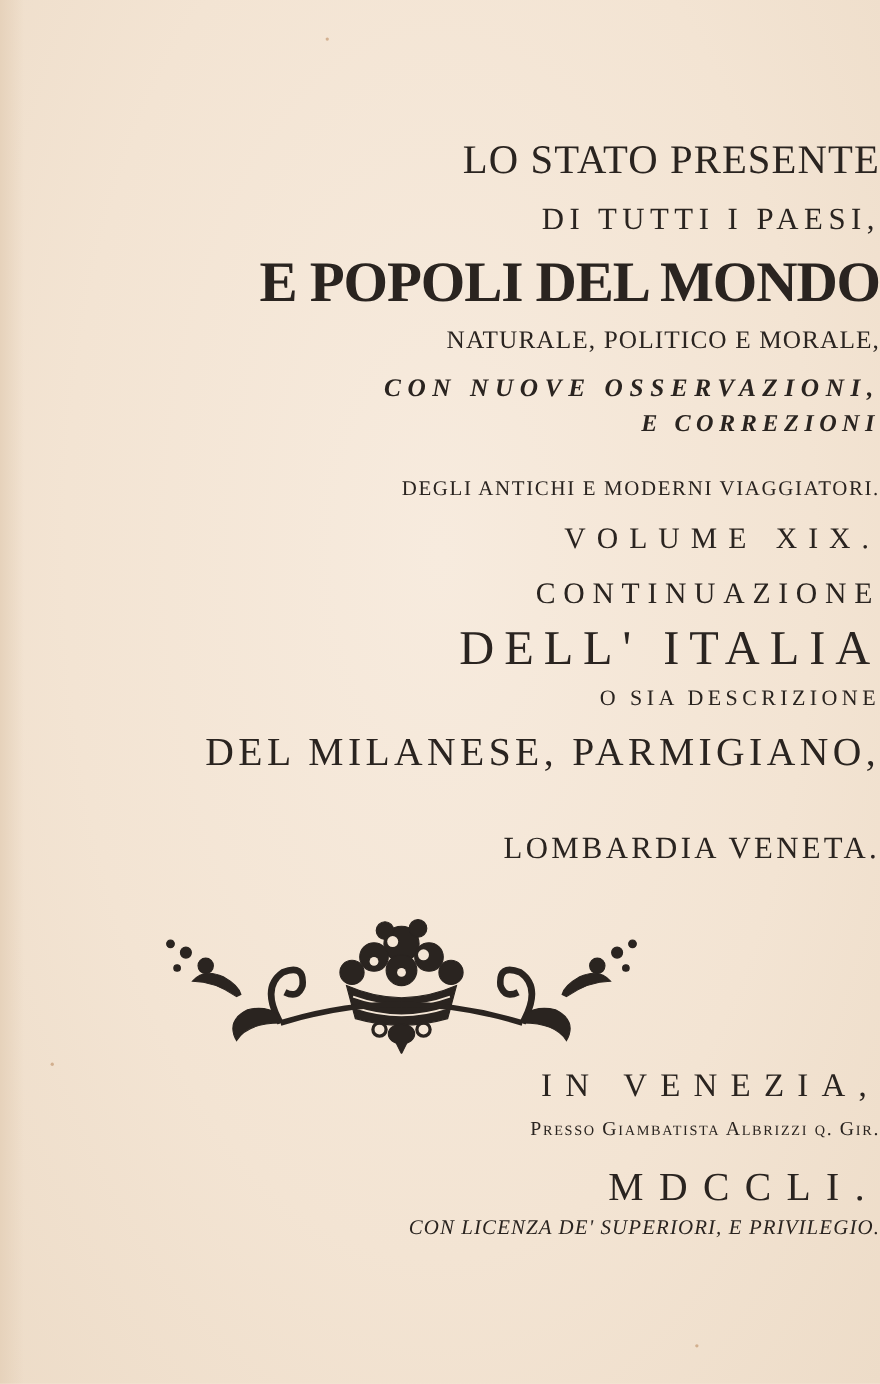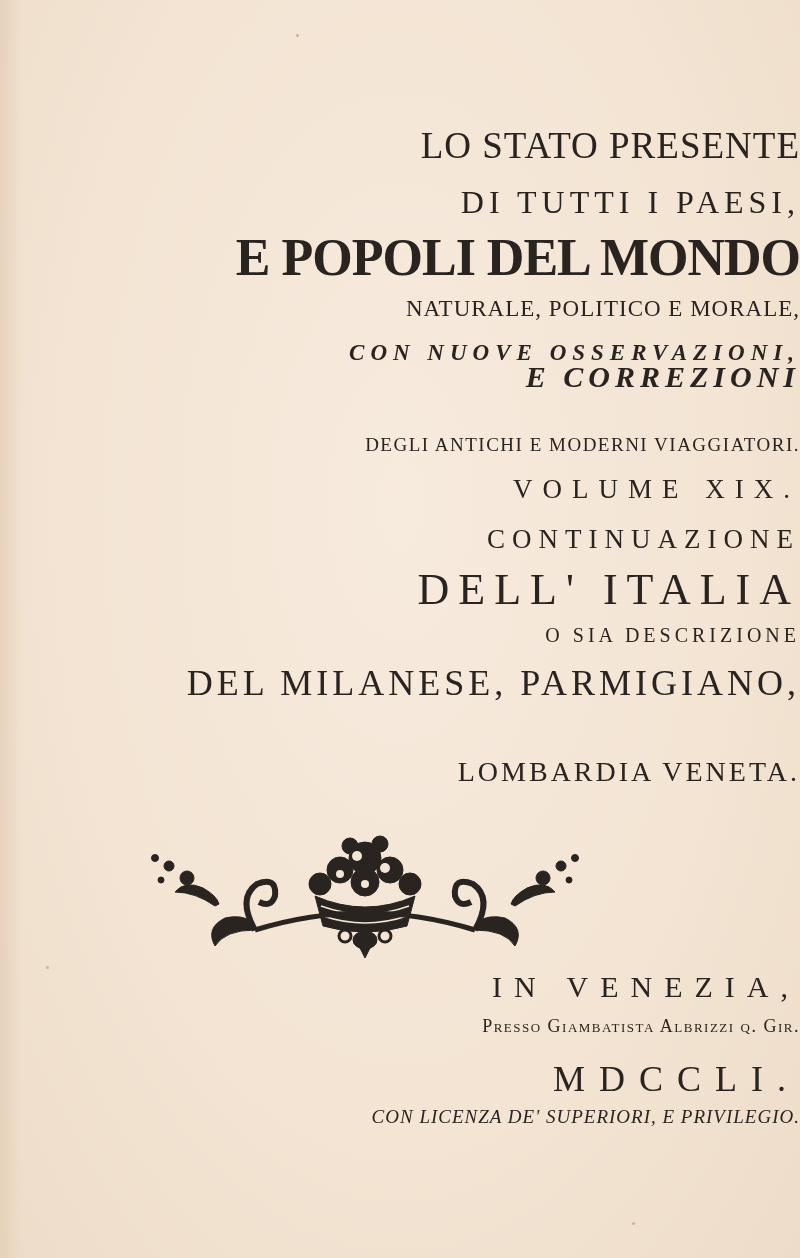--- a/index.html
+++ b/index.html
@@ -16,25 +16,25 @@
     color: #2a2420;
   }
   .edge-left {
     position: absolute; left: 0; top: 0; bottom: 0; width: 22px;
     background: linear-gradient(to right, #e6d2bb, rgba(240,225,208,0));
   }
   .line {
     position: absolute; left: 0; right: 0; text-align: right; white-space: nowrap;
   }
   .l1 { top: 124px; font-size: 37px; letter-spacing: 1px; left: 10px; }
-  .l2 { top: 184px; font-size: 32px; letter-spacing: 5px; left: 24px; }
+  .l2 { top: 184px; font-size: 28px; letter-spacing: 5px; left: 24px; }
   .l3 { top: 228px; font-size: 52px; font-weight: bold; letter-spacing: -1px; left: 6px; }
   .l4 { top: 296px; font-size: 23px; letter-spacing: 1px; left: 8px; }
   .l5 { top: 340px; font-size: 23px; font-style: italic; font-weight: bold; letter-spacing: 6px; left: 8px; }
-  .l6 { top: 360px; font-size: 30px; font-style: italic; font-weight: bold; letter-spacing: 5px; left: 2px; }
+  .l6 { top: 372px; font-size: 22px; font-style: italic; font-weight: bold; letter-spacing: 5px; left: 2px; }
   .l7 { top: 434px; font-size: 19px; letter-spacing: 1.5px; left: 8px; }
   .l8 { top: 474px; font-size: 27px; letter-spacing: 10px; left: 4px; }
   .l9 { top: 524px; font-size: 27px; letter-spacing: 7px; left: 0px; }
   .l10 { top: 564px; font-size: 44px; letter-spacing: 9px; left: 2px; }
   .l11 { top: 624px; font-size: 20px; letter-spacing: 4px; left: 2px; }
   .l12 { top: 662px; font-size: 36px; letter-spacing: 4px; left: 10px; }
   .l13 { top: 712px; font-size: 28px; letter-spacing: 3px; left: 6px; }
   .l14 { top: 756px; font-size: 28px; letter-spacing: 3px; left: -4px; }
   .ornament { position: absolute; left: 145px; top: 818px; width: 440px; height: 140px; }
   .l15 { top: 970px; font-size: 30px; letter-spacing: 12px; left: 8px; }

